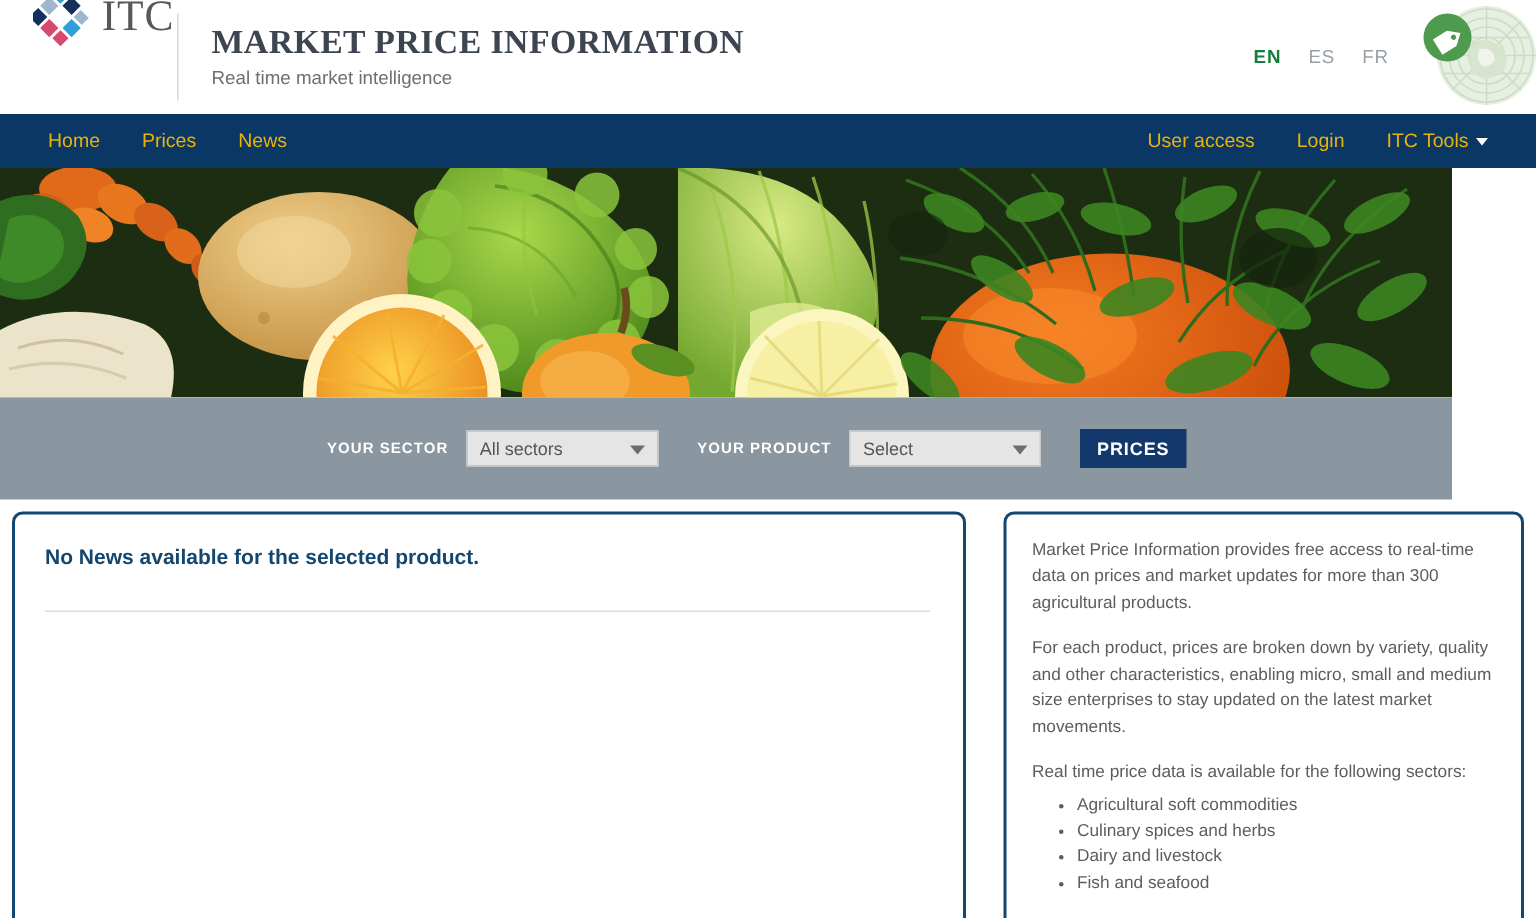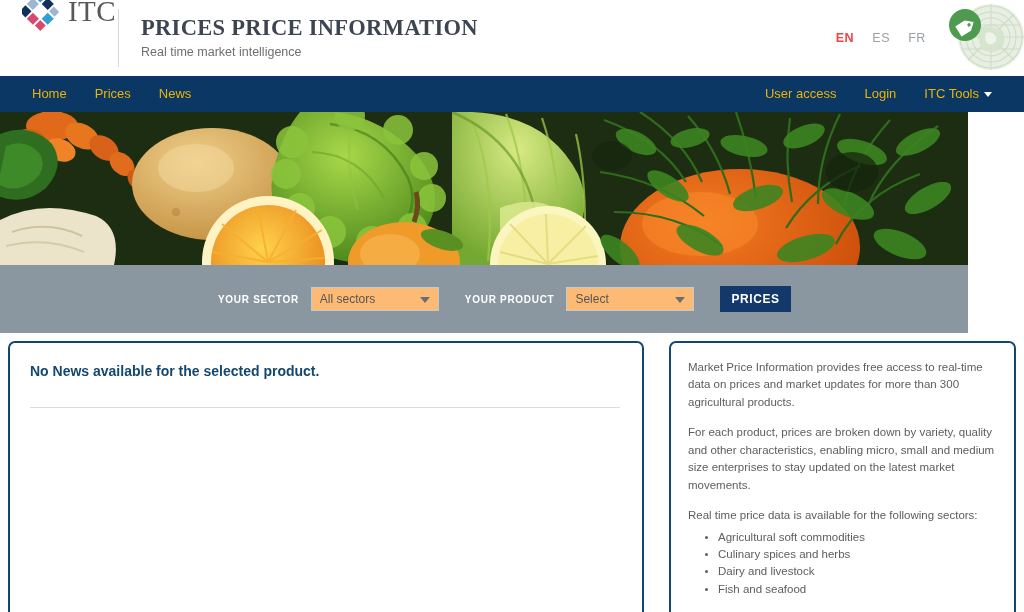--- a/index.html
+++ b/index.html
@@ -68,21 +68,21 @@
     position: relative;
     padding-right: 0;
   }
   .lang-list { display: flex; align-items: center; gap: 18px; margin-right: 26px; }
   .lang {
     font-size: 12.5px;
     color: #9aa0a6;
     text-decoration: none;
     letter-spacing: 0.6px;
   }
-  .lang.active { color: #ef4444; font-weight: bold; }
+  .lang.active { color: #15803d; font-weight: bold; }
   .un-emblem-wrap {
     position: relative;
     width: 72px; height: 72px;
     margin-right: 0px;
     flex: 0 0 auto;
   }
   .un-emblem { position: absolute; right: -6px; top: 1px; }
   .tag-badge { position: absolute; left: -4px; top: 6px; }
 
   
@@ -132,21 +132,21 @@
     font-weight: bold;
     color: #ffffff;
     letter-spacing: 0.7px;
     margin-right: 12px;
     white-space: nowrap;
   }
   .select-box {
     position: relative;
     width: 128px;
     height: 24px;
-    background: #fdba74;
+    background: #e5e5e5;
     border: 1px solid #c9c9c9;
     display: flex;
     align-items: center;
     padding: 0 22px 0 8px;
     font-size: 12px;
     color: #555555;
     margin-right: 26px;
   }
   .select-box.wide { width: 128px; }
   .select-caret {
@@ -242,21 +242,21 @@
           <rect x="27" y="26" width="7" height="8" fill="#9fb6d0"></rect>
         </g>
       </svg>
       <span class="itc-word">ITC</span>
     </div>
   </div>
 
   <div class="header-divider"></div>
 
   <div class="title-block">
-    <div class="site-title">PRICES PRICE INFORMATION</div>
+    <div class="site-title">MARKET PRICE INFORMATION</div>
     <div class="site-sub">Real time market intelligence</div>
   </div>
 
   <div class="header-right">
     <div class="lang-list">
       <a href="#" class="lang active">EN</a>
       <a href="#" class="lang">ES</a>
       <a href="#" class="lang">FR</a>
     </div>
 

